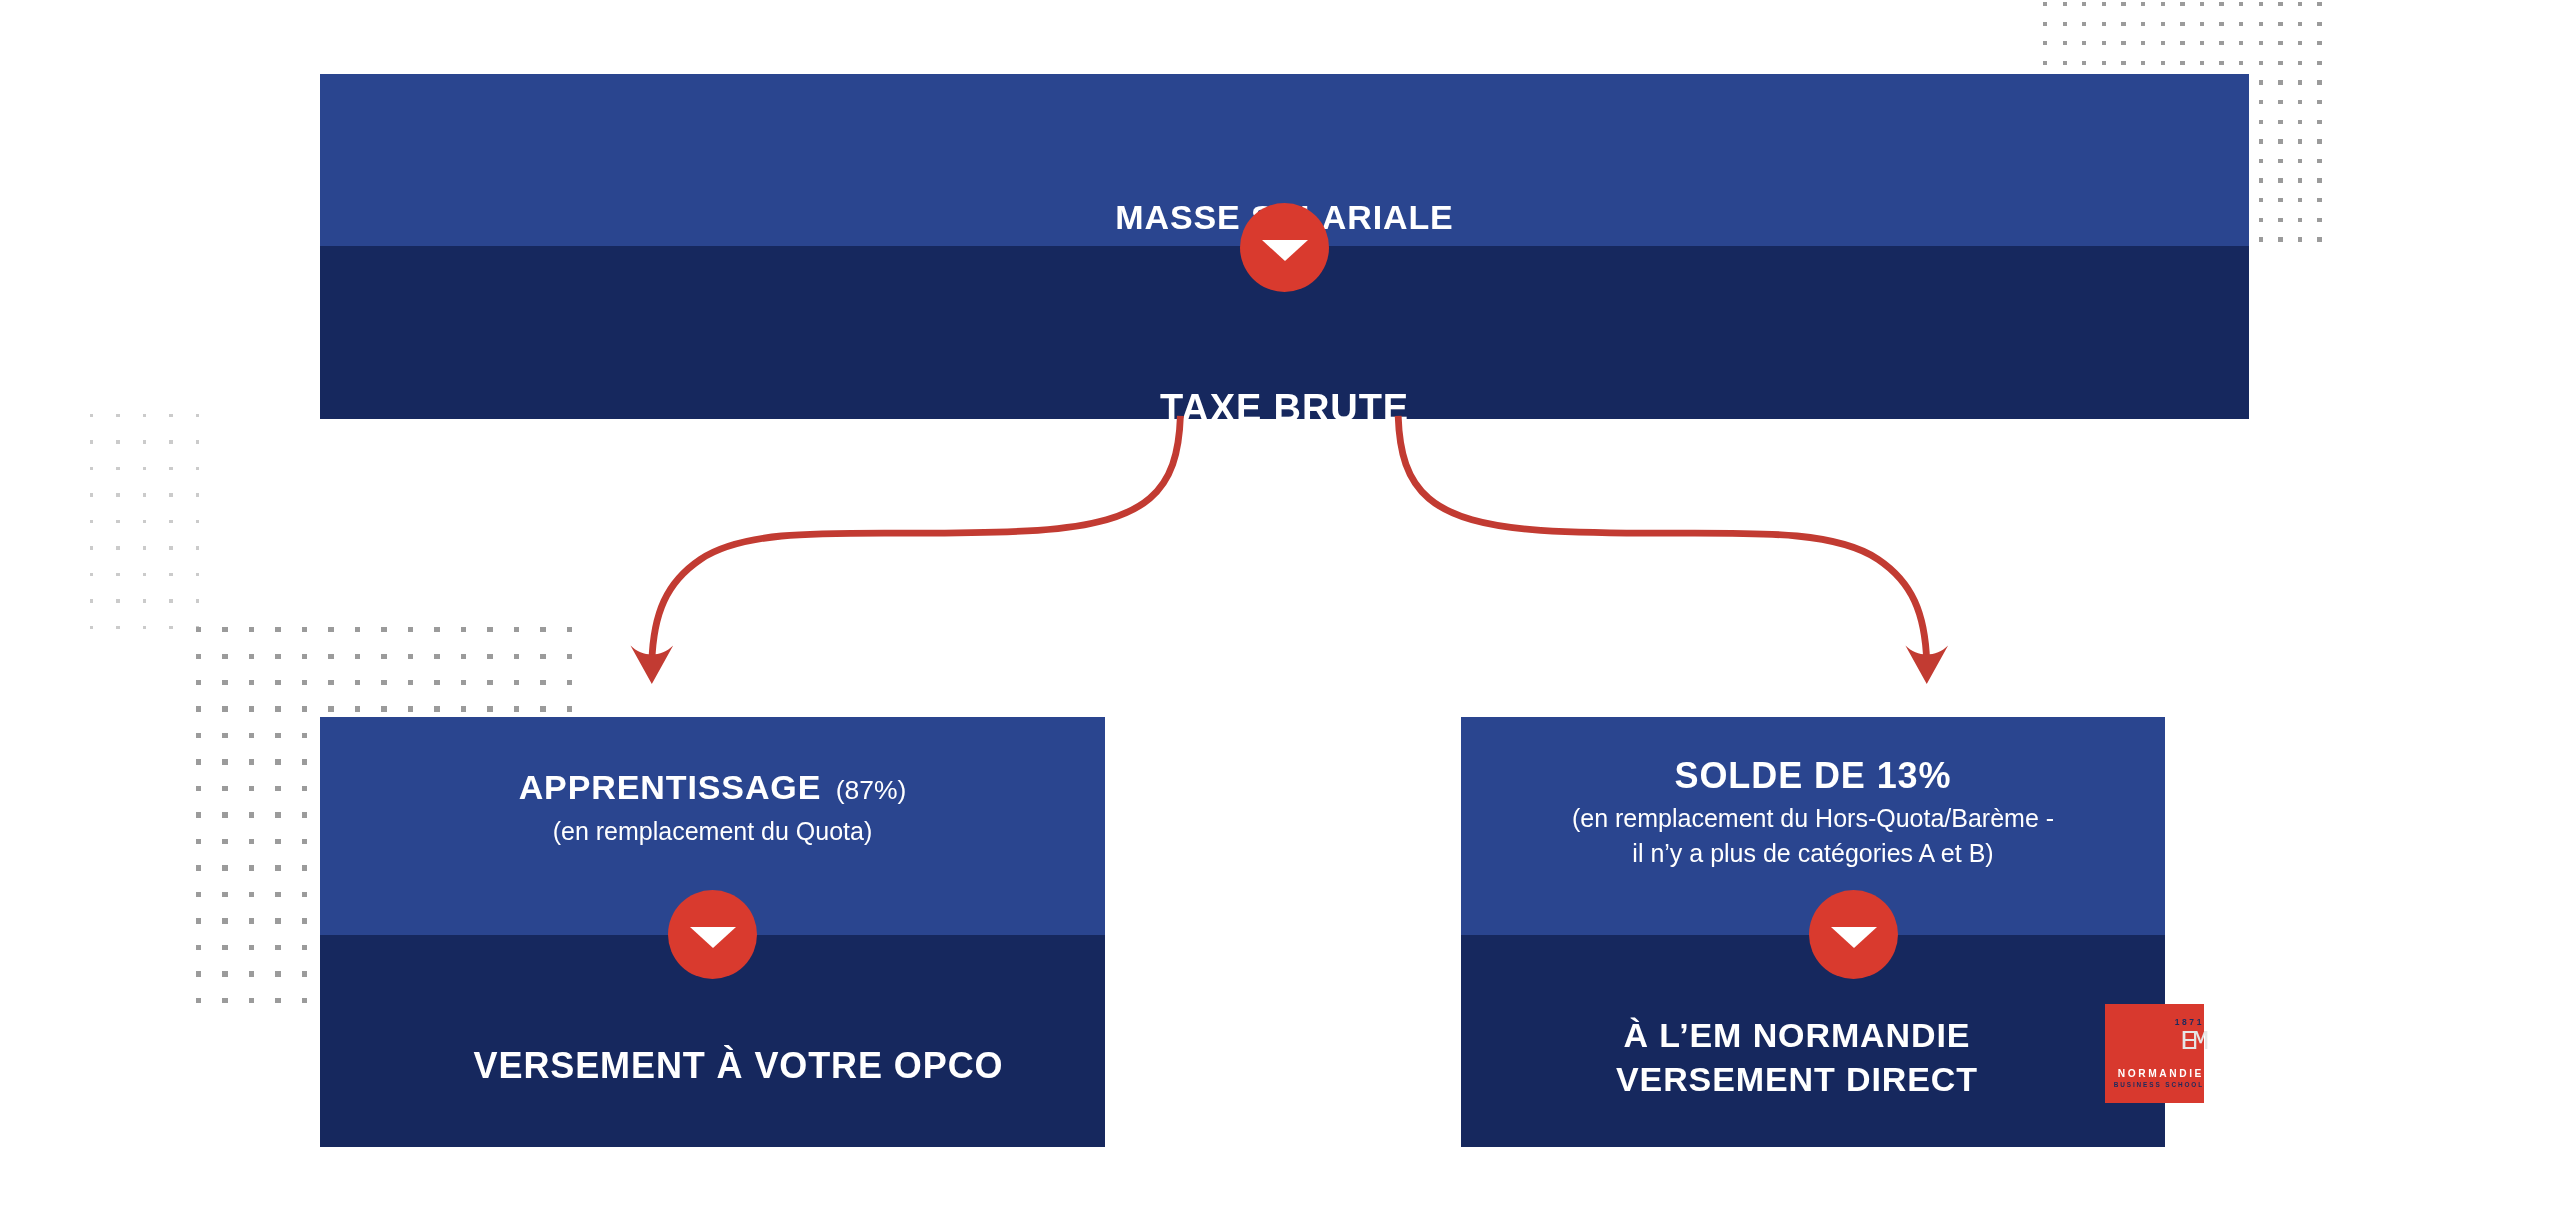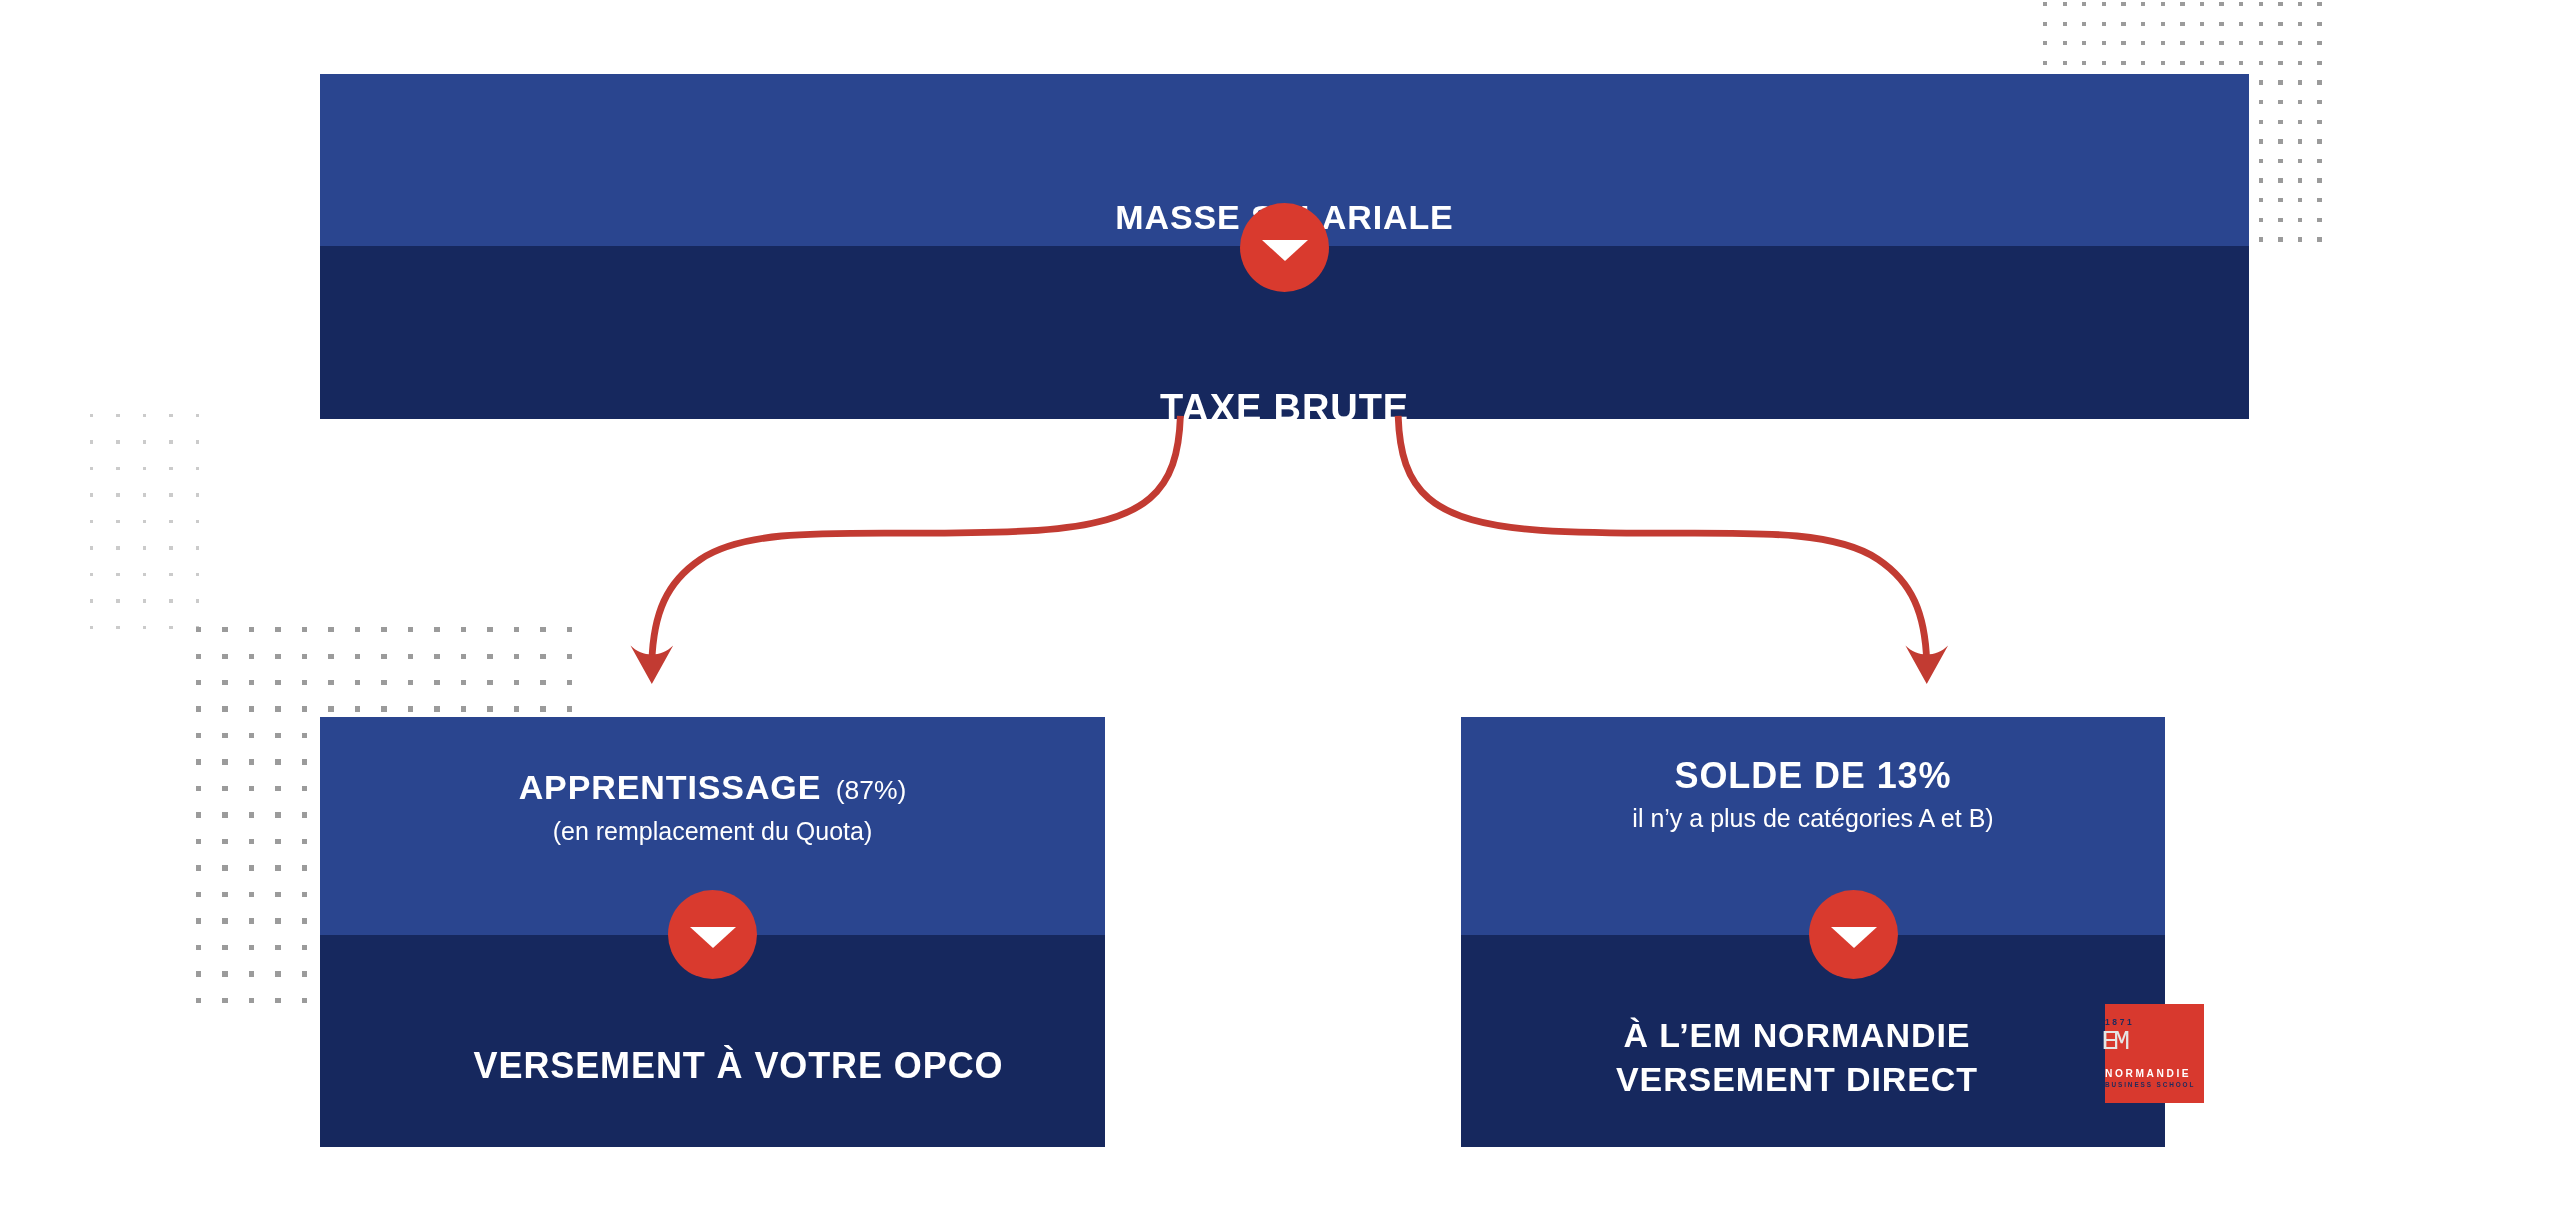--- a/index.html
+++ b/index.html
@@ -63,21 +63,21 @@
   #top-badge{left:920px;top:129px;}
   .lower-badge{left:348px;top:173px;}
 
   
   #arrows{position:absolute;left:0;top:0;z-index:4;pointer-events:none;}
 
   
   #em-logo{
     position:absolute;left:644px;top:287px;width:99px;height:99px;
     background:#d8392e;z-index:4;display:flex;flex-direction:column;
-    align-items:flex-start;justify-content:center;text-align:center;
+    align-items:flex-end;justify-content:center;text-align:center;
   }
   #em-logo .year{font-size:8.5px;font-weight:bold;letter-spacing:2.6px;color:#1c2b5e;line-height:1;margin-bottom:1.7px;}
   #em-logo .monogram{font-family:Liberation Mono, monospace;font-size:28px;line-height:1;color:#e5e5e5;letter-spacing:-5.1px;margin:0 0 3.4px -3.4px;}
   #em-logo .name{font-size:10.2px;font-weight:bold;letter-spacing:2.6px;color:#ffffff;line-height:1;margin-bottom:3.4px;margin-top:9px;}
   #em-logo .subname{font-size:6.4px;font-weight:bold;letter-spacing:1.9px;color:#1c2b5e;line-height:1;}
 
   
   #masse-title{top:126px;}
   #taxe-title{top:315px;}
   #taxe-rate{top:364px;}
@@ -126,20 +126,21 @@
       <div class="tri"></div>
     </div>
     <div class="box-text title-xxl" style="top:331px;font-size:36px;padding-left:26px;">VERSEMENT À VOTRE OPCO</div>
   </div>
 
   <div id="right-box" class="box">
     <div class="band-light lower-light"></div>
     <div class="band-dark lower-dark"></div>
     <div class="box-text title-xxl" style="top:41px;font-size:36px;">SOLDE DE 13%</div>
     <div class="box-text note" style="top:84px;">
+      <div>(en remplacement du Hors-Quota/Barème -</div>
       <div>il n’y a plus de catégories A et B)</div>
     </div>
     <div class="badge lower-badge">
       <div class="tri"></div>
     </div>
     <div class="box-text" style="top:296px;right:32px;left:0;width:auto;font-size:34px;font-weight:bold;line-height:44px;letter-spacing:0.9px;">
       <div>À L’EM NORMANDIE</div>
       <div>VERSEMENT DIRECT</div>
     </div>
 

